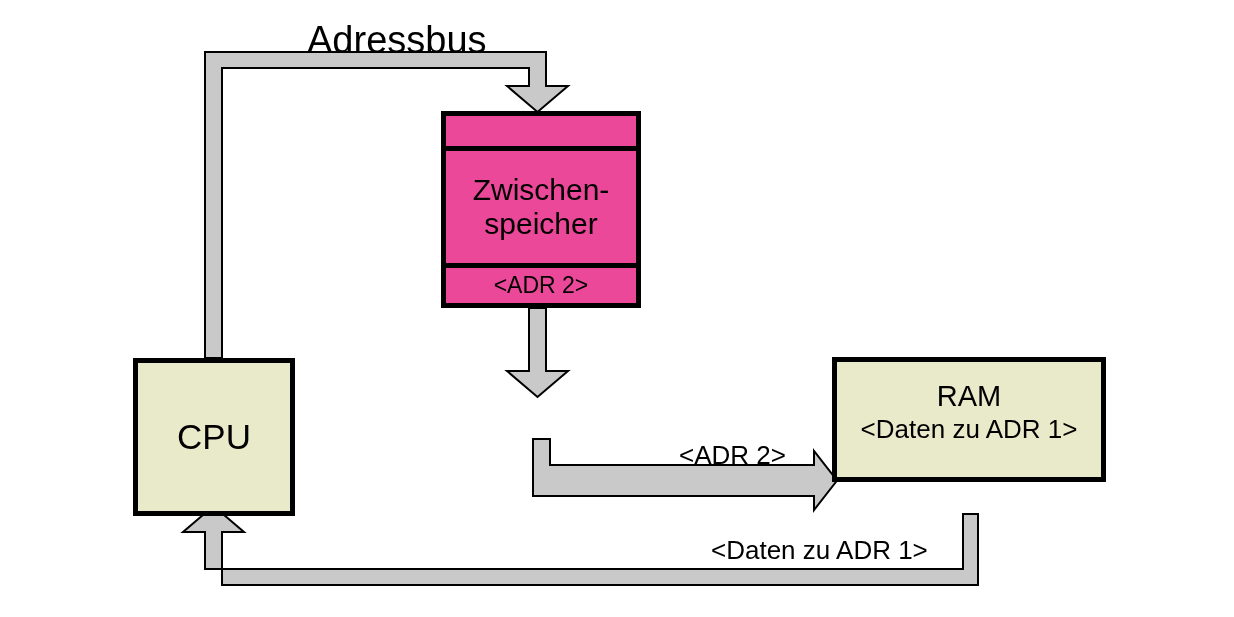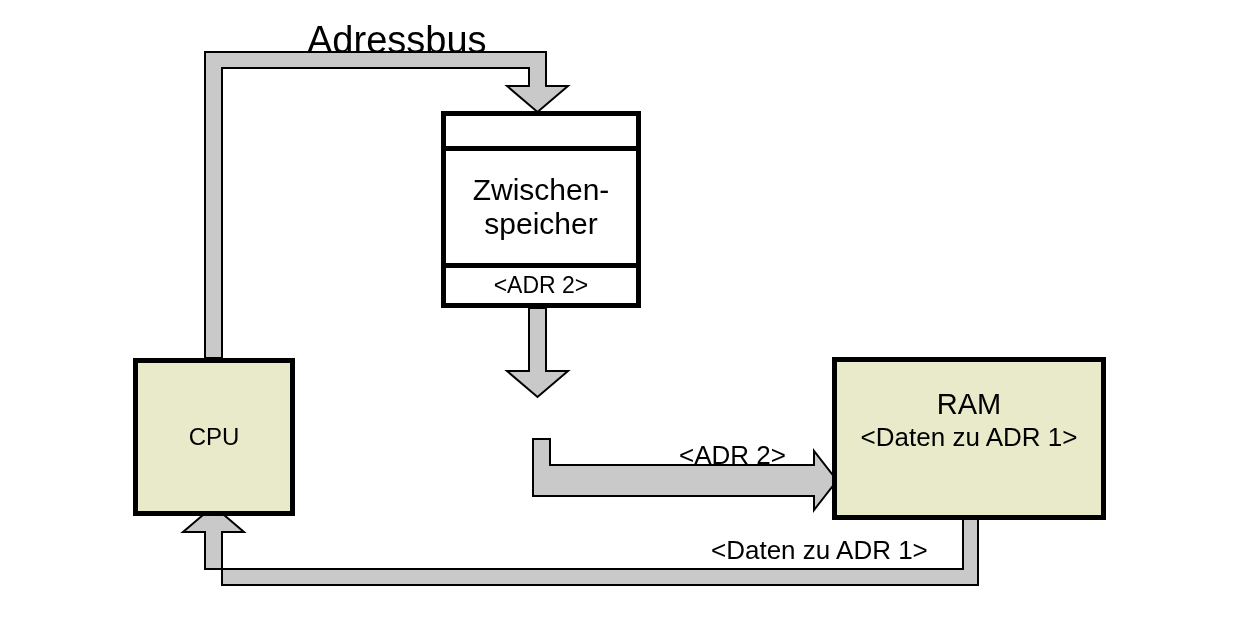--- a/index.html
+++ b/index.html
@@ -57,37 +57,37 @@
 
   
   #cpu-box {
     left: 133px;
     top: 358px;
     width: 162px;
     height: 158px;
     align-items: center;
     justify-content: center;
   }
-  #cpu-box .node-label { font-size: 24px; }
+  #cpu-box .node-label { font-size: 35px; }
 
   
   #latch-box {
     left: 441px;
     top: 111px;
     width: 200px;
     height: 197px;
     padding: 0;
   }
   .latch-cell {
     box-sizing: border-box;
     width: 100%;
     display: flex;
     align-items: center;
     justify-content: center;
-    background: #ffffff;
+    background: #ec4899;
   }
   #latch-cell-top {
     height: 35px;
     border-bottom: 5px solid #000000;
   }
   #latch-cell-mid {
     flex: 1 1 auto;
     border-bottom: 5px solid #000000;
     font-size: 30px;
   }
@@ -105,24 +105,24 @@
     align-items: center;
     justify-content: center;
   }
   #decoder-box .node-label { font-size: 28px; }
 
   
   #ram-box {
     left: 832px;
     top: 357px;
     width: 274px;
-    height: 163px;
+    height: 125px;
     align-items: center;
     justify-content: flex-start;
-    padding-top: 26px;
+    padding-top: 18px;
   }
   #ram-title { font-size: 29px; }
   .ram-row { font-size: 26px; margin-top: 3px; }
 
   
   #adressbus-label {
     left: 307px; top: 19px; font-size: 38px;
   }
   #adr2-arrow-label {
     left: 679px; top: 440px; font-size: 26px;

